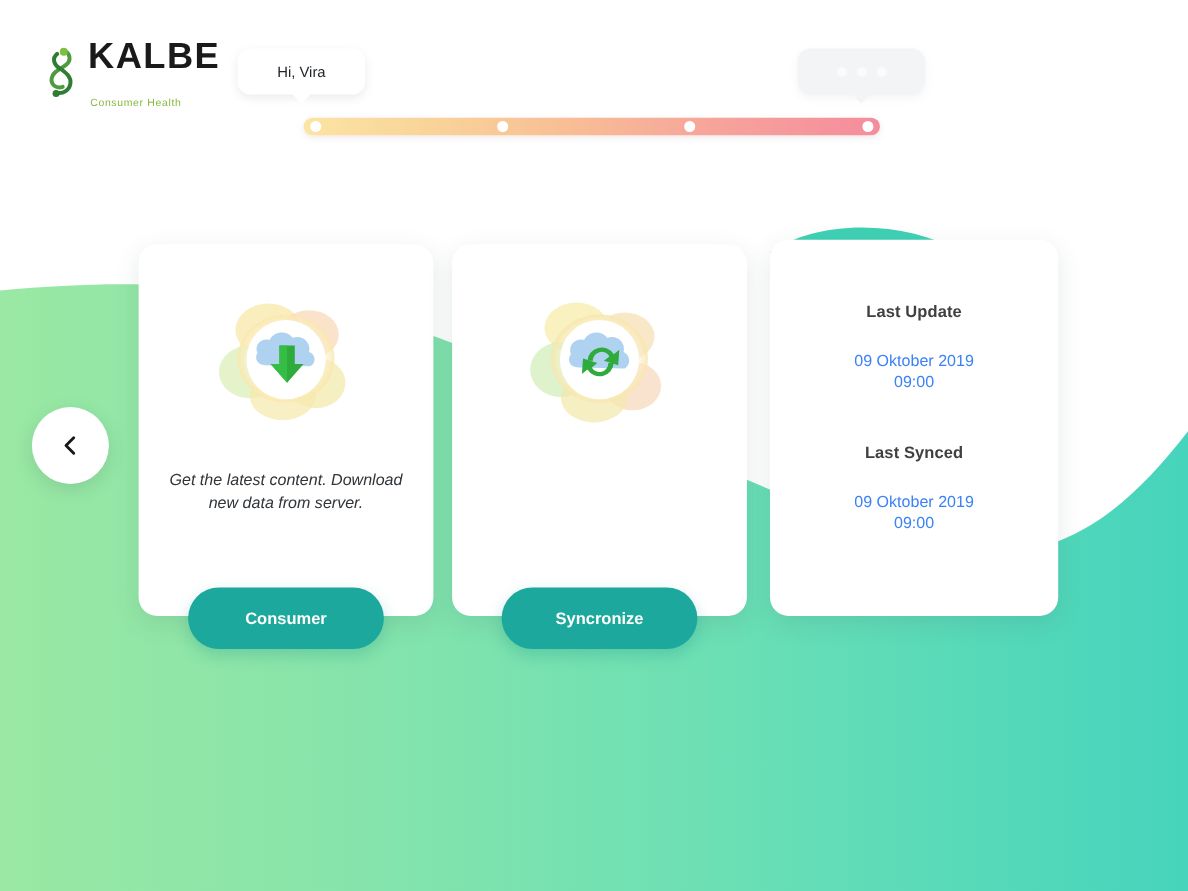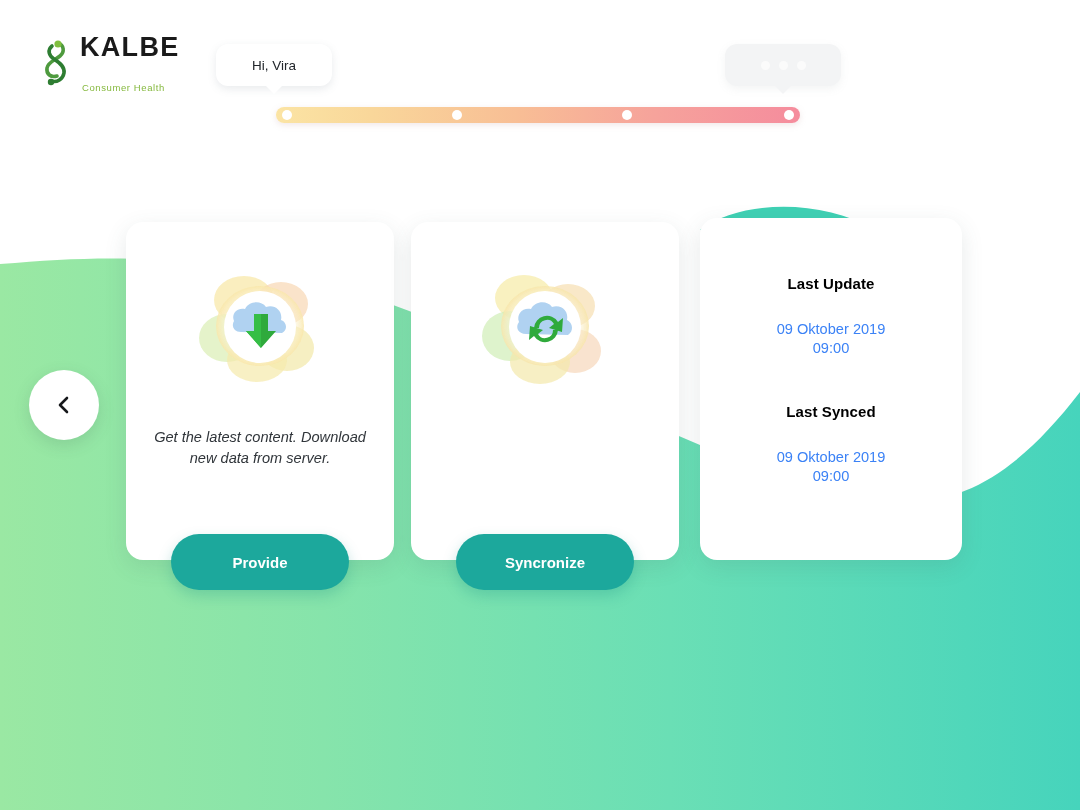--- a/index.html
+++ b/index.html
@@ -37,21 +37,21 @@
   .brand {
     position: absolute;
     left: 38px; top: 34px;
     display: flex;
     align-items: center;
     gap: 8px;
   }
   .brand-mark { width: 34px; height: 50px; display: block; }
   .brand-text { display: flex; flex-direction: column; line-height: 1; }
   .brand-name {
-    font-size: 27px;
+    font-size: 33px;
     font-weight: bold;
     letter-spacing: 1.3px;
     color: #1a1a1a;
   }
   .brand-tagline {
     font-size: 9.5px;
     letter-spacing: 0.6px;
     color: #86b93f;
     margin-top: 22px;
     margin-left: 2px;
@@ -199,21 +199,21 @@
     border: none;
     font-family: inherit;
     z-index: 18;
   }
 
   
   .sync-block { position: absolute; left: 0; width: 100%; text-align: center; }
   .sync-label {
     font-size: 15px;
     font-weight: bold;
-    color: #000000;
+    color: #404040;
     letter-spacing: 0.1px;
   }
   .sync-value {
     font-size: 14.6px;
     color: #3b82f6;
     line-height: 1.32;
     margin-top: 28px;
   }
   .sb-1 { top: 57px; }
   .sb-2 { top: 185px; }
@@ -305,21 +305,21 @@
           <path d="M52,76 C45,76 42,70 45,65 C42,58 48,51 56,53 C60,45 72,44 77,51
                    C86,48 94,55 92,64 C98,66 99,74 93,77 Z" fill="#A9CEF0" opacity="0.92"></path>
         </g>
         <g>
           <path d="M65,58 L79,58 L79,75 L87,75 L72,92 L57,75 L65,75 Z" fill="#2FAA3C"></path>
           <path d="M65,58 L72,58 L72,92 L57,75 L65,75 Z" fill="#35BE46"></path>
         </g>
       </svg>
     </div>
     <div class="card-desc">Get the latest content. Download new data from server.</div>
-    <button class="card-btn">Provide</button>
+    <button class="card-btn">Consumer</button>
   </div>
 
   <div class="card card-2">
     <div class="card-icon">
       <svg viewBox="0 0 142 142">
         <defs>
           <radialGradient id="blob2a" cx="0.5" cy="0.5" r="0.5">
             <stop offset="0.55" stop-color="#FFFFFF" stop-opacity="0"></stop>
             <stop offset="1" stop-color="#F5DD8E" stop-opacity="0.85"></stop>
           </radialGradient>

